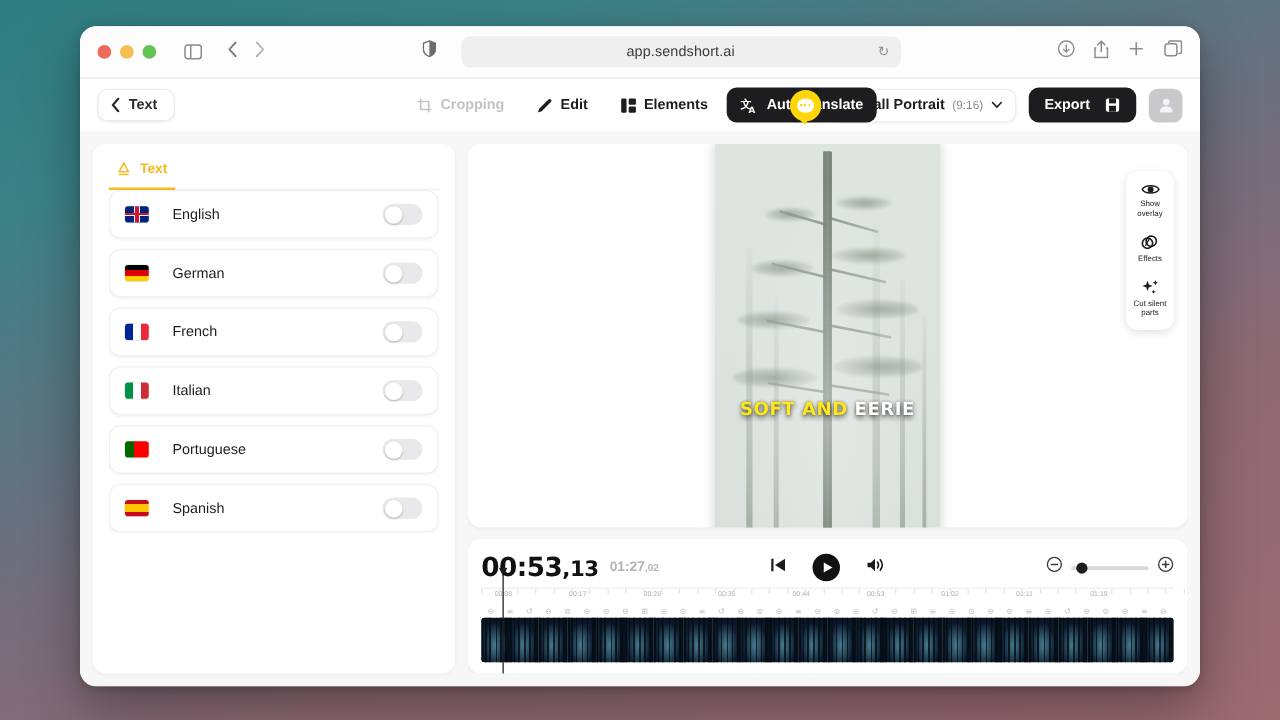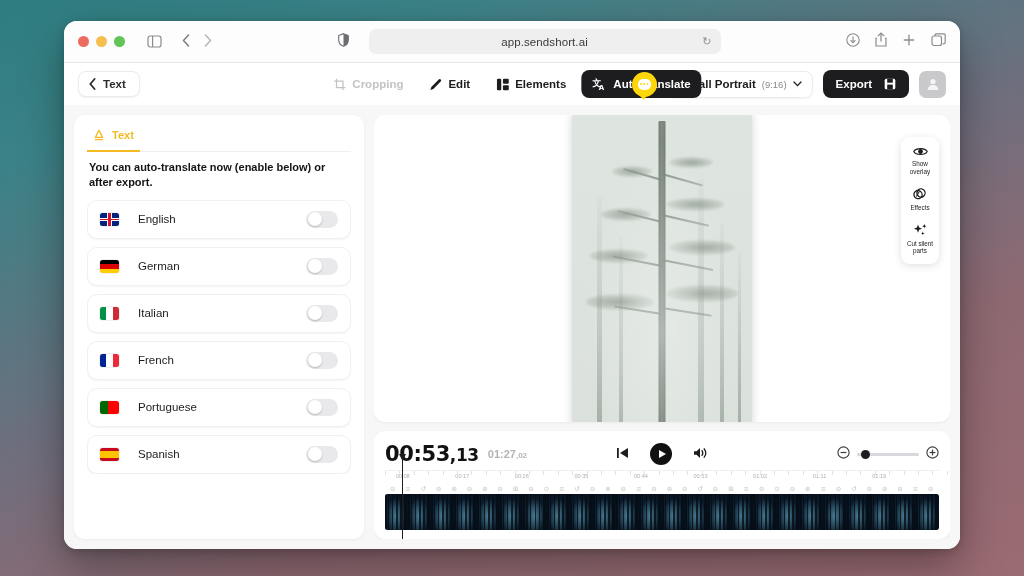--- a/index.html
+++ b/index.html
@@ -481,46 +481,45 @@
     <div class="leftpanel">
       <div class="tabrow">
         <div class="tab-text">
           <svg width="12" height="12" viewBox="0 0 12 12">
               <path d="M6 1.2 L9.6 8.4 H2.4 Z" fill="none" stroke="#f5b921" stroke-width="1.3" stroke-linejoin="round"></path>
               <line x1="2" y1="10.6" x2="10" y2="10.6" stroke="#f5b921" stroke-width="1.3"></line>
             </svg>
           <span>Text</span>
         </div>
       </div>
-      <div class="translate-note">You can auto-translate now (enable below) or after export.</div>
       <div class="langlist" id="langlist">
           <div class="langrow">
             <span class="flag f-gb"></span>
             <span class="langname">English</span>
             <span class="toggle">
               <span class="knob"></span>
             </span>
           </div>
           <div class="langrow">
             <span class="flag f-de"></span>
             <span class="langname">German</span>
             <span class="toggle">
               <span class="knob"></span>
             </span>
           </div>
           <div class="langrow">
+            <span class="flag f-fr"></span>
+            <span class="langname">French</span>
+            <span class="toggle">
+              <span class="knob"></span>
+            </span>
+          </div>
+          <div class="langrow">
             <span class="flag f-it"></span>
             <span class="langname">Italian</span>
-            <span class="toggle">
-              <span class="knob"></span>
-            </span>
-          </div>
-          <div class="langrow">
-            <span class="flag f-fr"></span>
-            <span class="langname">French</span>
             <span class="toggle">
               <span class="knob"></span>
             </span>
           </div>
           <div class="langrow">
             <span class="flag f-pt"></span>
             <span class="langname">Portuguese</span>
             <span class="toggle">
               <span class="knob"></span>
             </span>
@@ -555,20 +554,24 @@
           <div class="foliage" style="left:54%; top:15%; width:44px; height:11px;"></div>
           <div class="branch" style="left:50%; top:20%; width:42px; transform:rotate(16deg);"></div>
           <div class="branch" style="left:50%; top:33%; width:48px; transform:rotate(13deg);"></div>
           <div class="branch" style="left:50%; top:47%; width:52px; transform:rotate(11deg);"></div>
           <div class="branch" style="left:50%; top:62%; width:50px; transform:rotate(9deg);"></div>
           <div class="branch" style="left:50%; top:22%; width:40px; transform:rotate(196deg);"></div>
           <div class="branch" style="left:50%; top:35%; width:46px; transform:rotate(194deg);"></div>
           <div class="branch" style="left:50%; top:49%; width:50px; transform:rotate(191deg);"></div>
           <div class="branch" style="left:50%; top:64%; width:48px; transform:rotate(189deg);"></div>
           <div class="fog"></div>
+          <div class="caption">
+            <span class="cap-y">SOFT AND</span>
+            <span class="cap-w">EERIE</span>
+          </div>
         </div>
 
         <div class="sidetools">
           <div class="sidetool">
             <svg width="15" height="11" viewBox="0 0 15 11">
                 <path d="M.8 5.5 C3 1.6 12 1.6 14.2 5.5 C12 9.4 3 9.4 .8 5.5 Z" fill="none" stroke="#1d1d1f" stroke-width="1.2"></path>
                 <circle cx="7.5" cy="5.5" r="2.4" fill="#1d1d1f"></circle>
               </svg>
             <span>Show overlay</span>
           </div>

